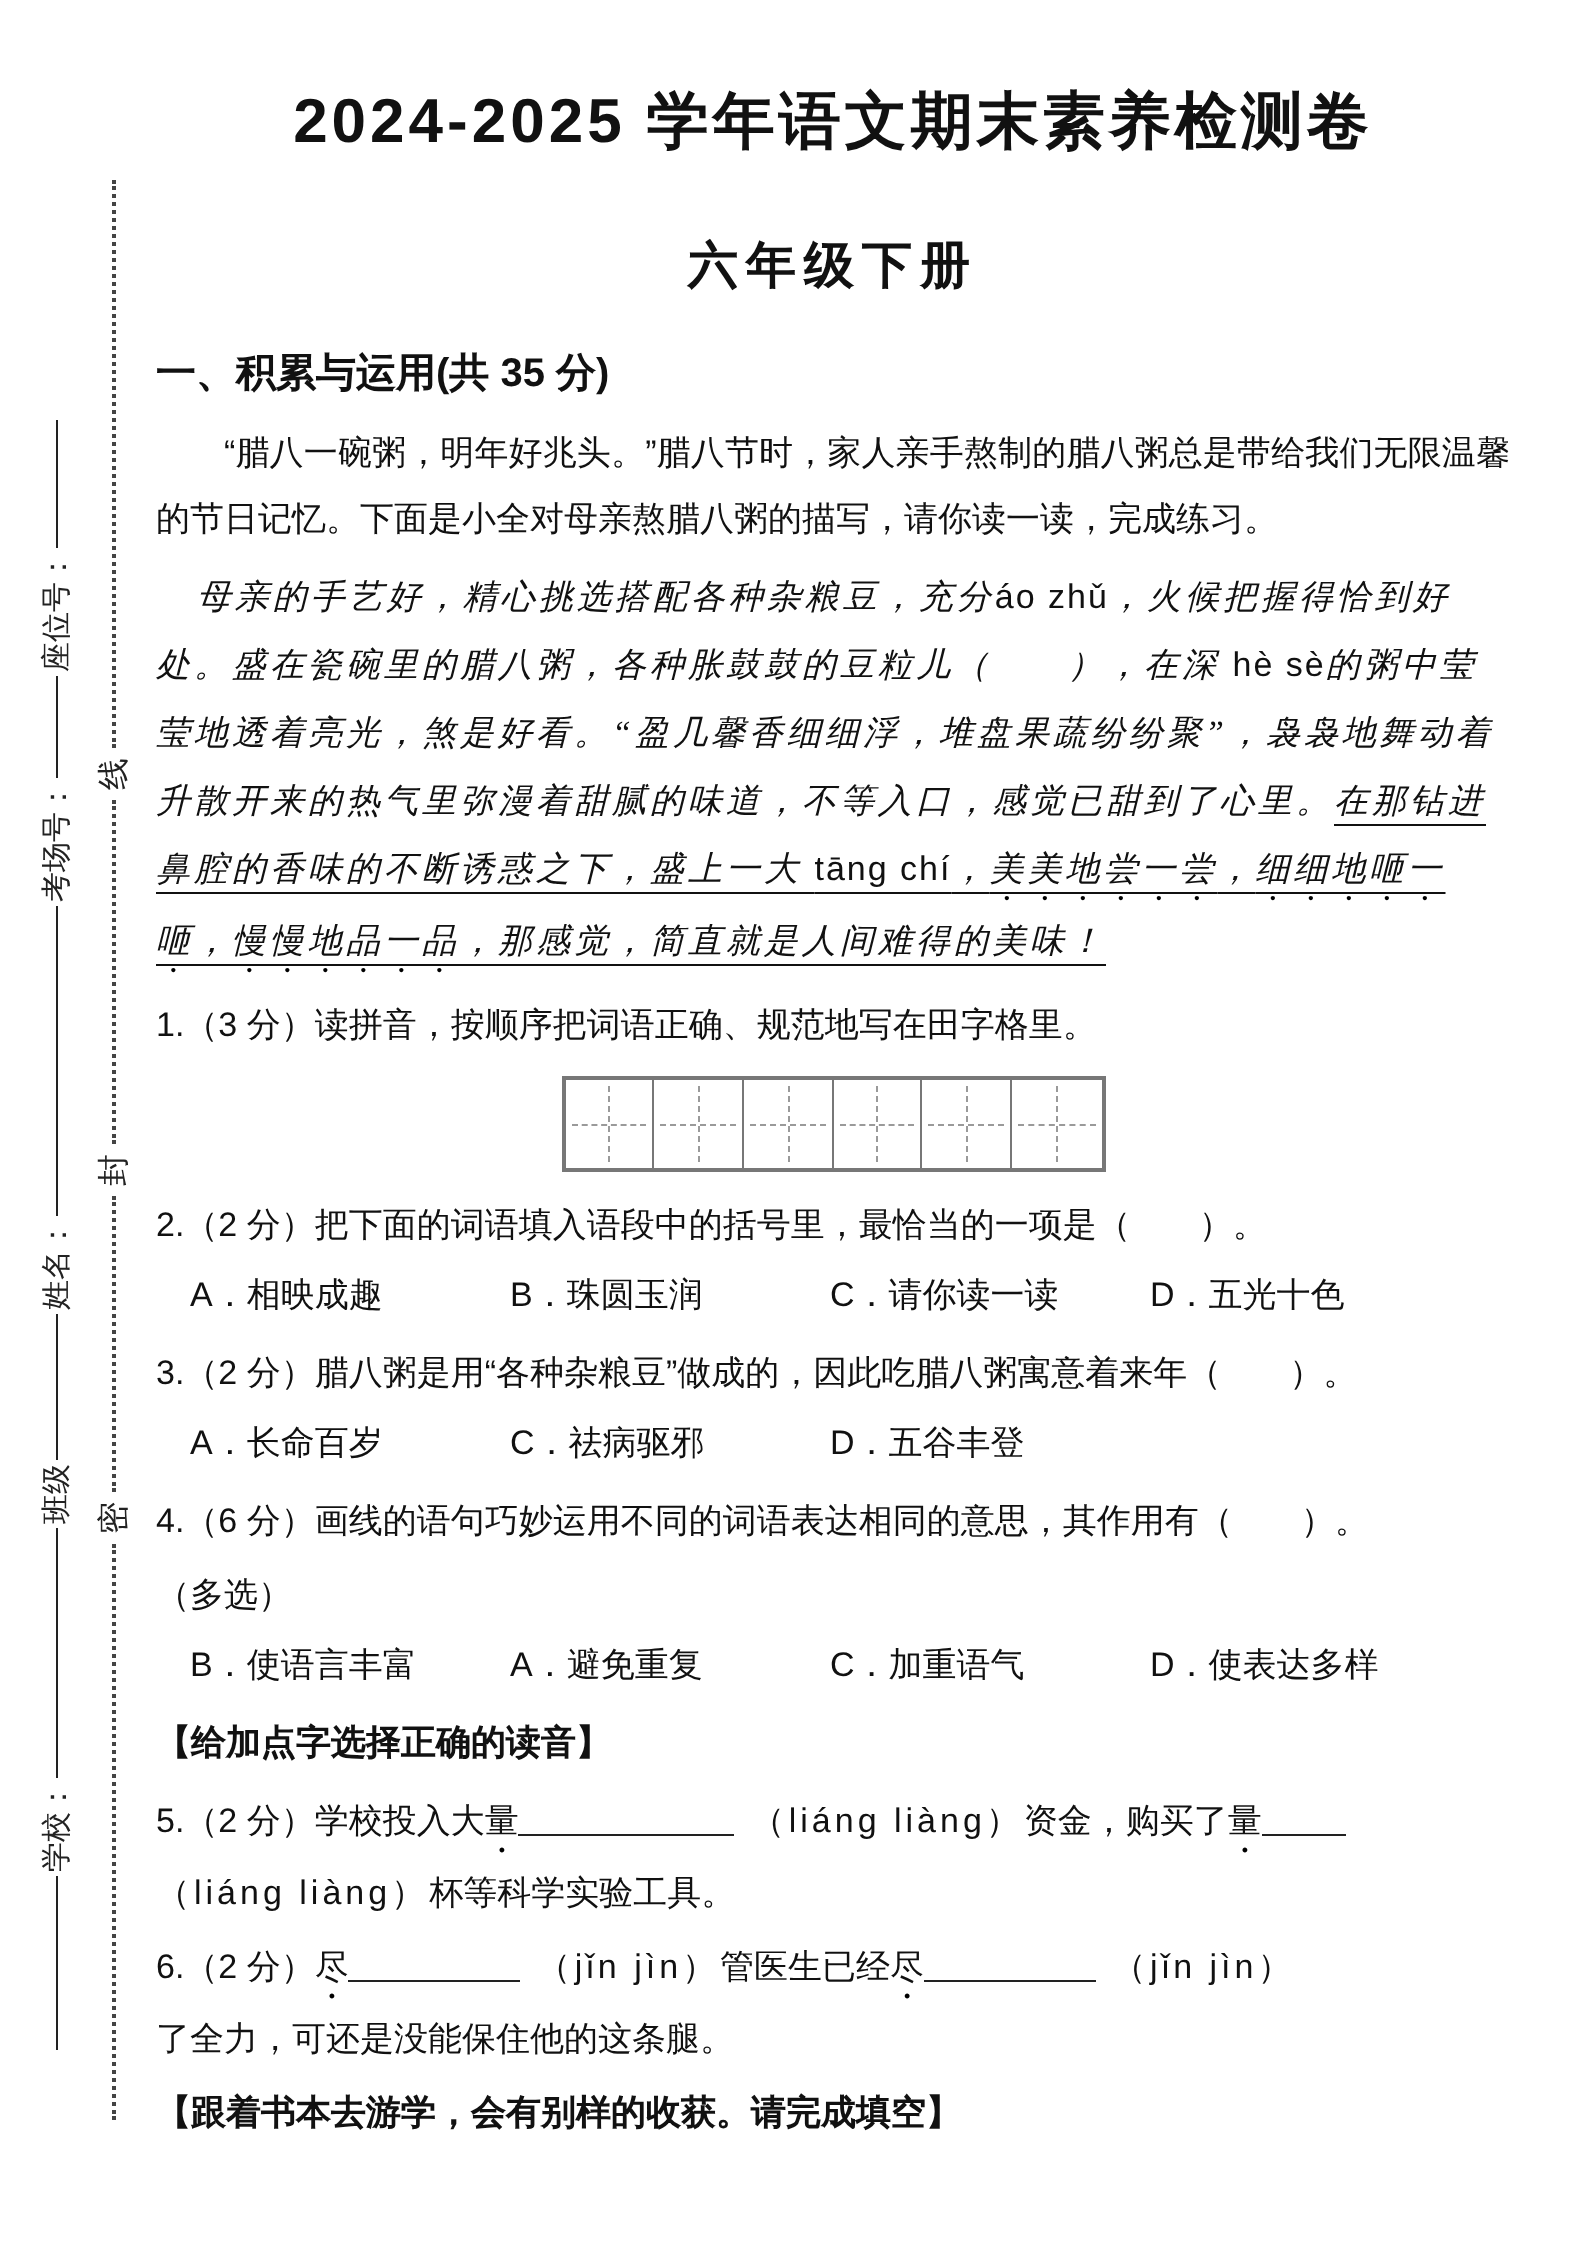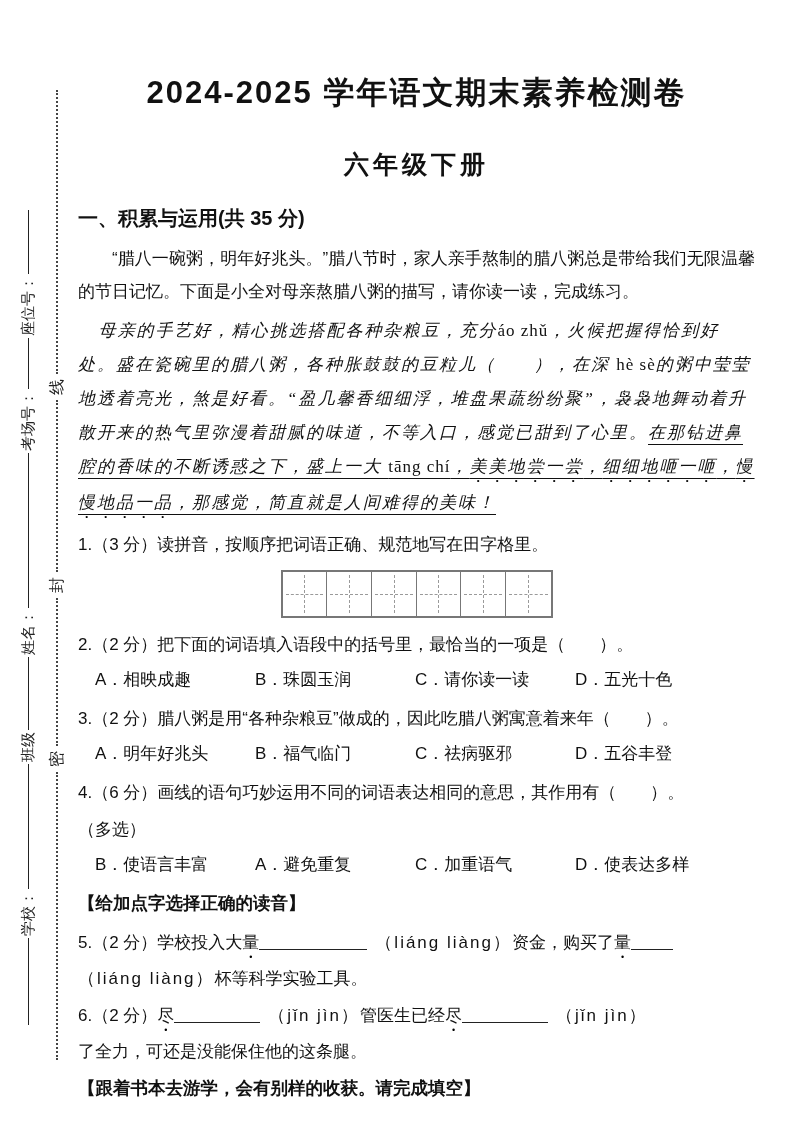--- a/index.html
+++ b/index.html
@@ -17,31 +17,31 @@
   .label-col{left:13px;top:1060px;width:940px;height:30px;font-size:15px;color:#222;}
   .dseg{border-top:2.5px dotted #444;height:0;}
   .dw1{width:288px;} .dw2{width:148px;} .dw3{width:172px;} .dgrow{flex:1;}
   .seal-ch{font-size:16px;margin:0 5px;color:#222;}
   .sline{border-top:1.5px solid #222;height:0;margin:0 2px;}
   .sw1{width:87px;} .sw2{width:125px;} .sw3{width:73px;} .sw4{width:155px;} .sw5{width:51px;} .sw6{width:64px;}
   .lpad{width:33px;}
   .flabel{white-space:nowrap;}
   
   .content{position:absolute;left:78px;top:0;width:677px;}
-  .title1{margin:0;padding-top:72px;font-size:31px;font-weight:bold;text-align:center;letter-spacing:2px;}
+  .title1{margin:0;padding-top:40px;font-size:31px;font-weight:bold;text-align:center;letter-spacing:2px;}
   .title2{margin:34px 0 0 0;font-size:25px;font-weight:bold;text-align:center;letter-spacing:4px;}
   .sec-head{margin:24px 0 10px 0;font-size:20px;font-weight:bold;}
   .body-text{font-size:17px;line-height:33px;text-align:justify;}
   .intro{margin:0 0 6px 0;text-indent:2em;}
   .passage{
     margin:0 0 6px 0;text-indent:1.2em;
     font-family:"Liberation Serif",serif;font-style:italic;
     font-size:17px;line-height:34px;letter-spacing:2px;
   }
-  .py{font-style:normal;font-family:Liberation Serif, serif;letter-spacing:1px;}
+  .py{font-style:normal;font-family:Liberation Sans, sans-serif;letter-spacing:1px;}
   .ul{text-decoration:underline;text-underline-offset:6px;text-decoration-thickness:1px;}
   .em-dot{
     -webkit-text-emphasis:filled dot #000;-webkit-text-emphasis-position:under right;
     text-emphasis:filled dot #000;text-emphasis-position:under right;margin-top:12px;
   }
   .q{margin:4px 0 2px 0;}
   .opts{display:flex;margin:2px 0 6px 0;padding-left:17px;font-size:17px;line-height:33px;}
   .opt{width:160px;white-space:nowrap;}
   .opt:last-child{width:auto;}
   .bhead{font-weight:bold;margin:4px 0 6px 0;font-size:17.5px;line-height:33px;}
@@ -130,22 +130,21 @@
     <div class="body-text q">2.（2 分）把下面的词语填入语段中的括号里，最恰当的一项是（　　）。</div>
     <div class="opts">
       <span class="opt">A．相映成趣</span>
       <span class="opt">B．珠圆玉润</span>
       <span class="opt">C．请你读一读</span>
       <span class="opt">D．五光十色</span>
     </div>
 
     <div class="body-text q">3.（2 分）腊八粥是用“各种杂粮豆”做成的，因此吃腊八粥寓意着来年（　　）。</div>
     <div class="opts">
-      <span class="opt">A．明年好兆头</span>
-      <span class="opt">B．福气临门</span>
+      <span class="opt">A．长命百岁</span>
       <span class="opt">C．祛病驱邪</span>
       <span class="opt">D．五谷丰登</span>
     </div>
 
     <div class="body-text q"><span>4.（6 分）画线的语句巧妙运用不同的词语表达相同的意思，其作用有（　　）。</span></div>
     <div class="body-text q">（多选）</div>
     <div class="opts">
       <span class="opt">B．使语言丰富</span>
       <span class="opt">A．避免重复</span>
       <span class="opt">C．加重语气</span>

